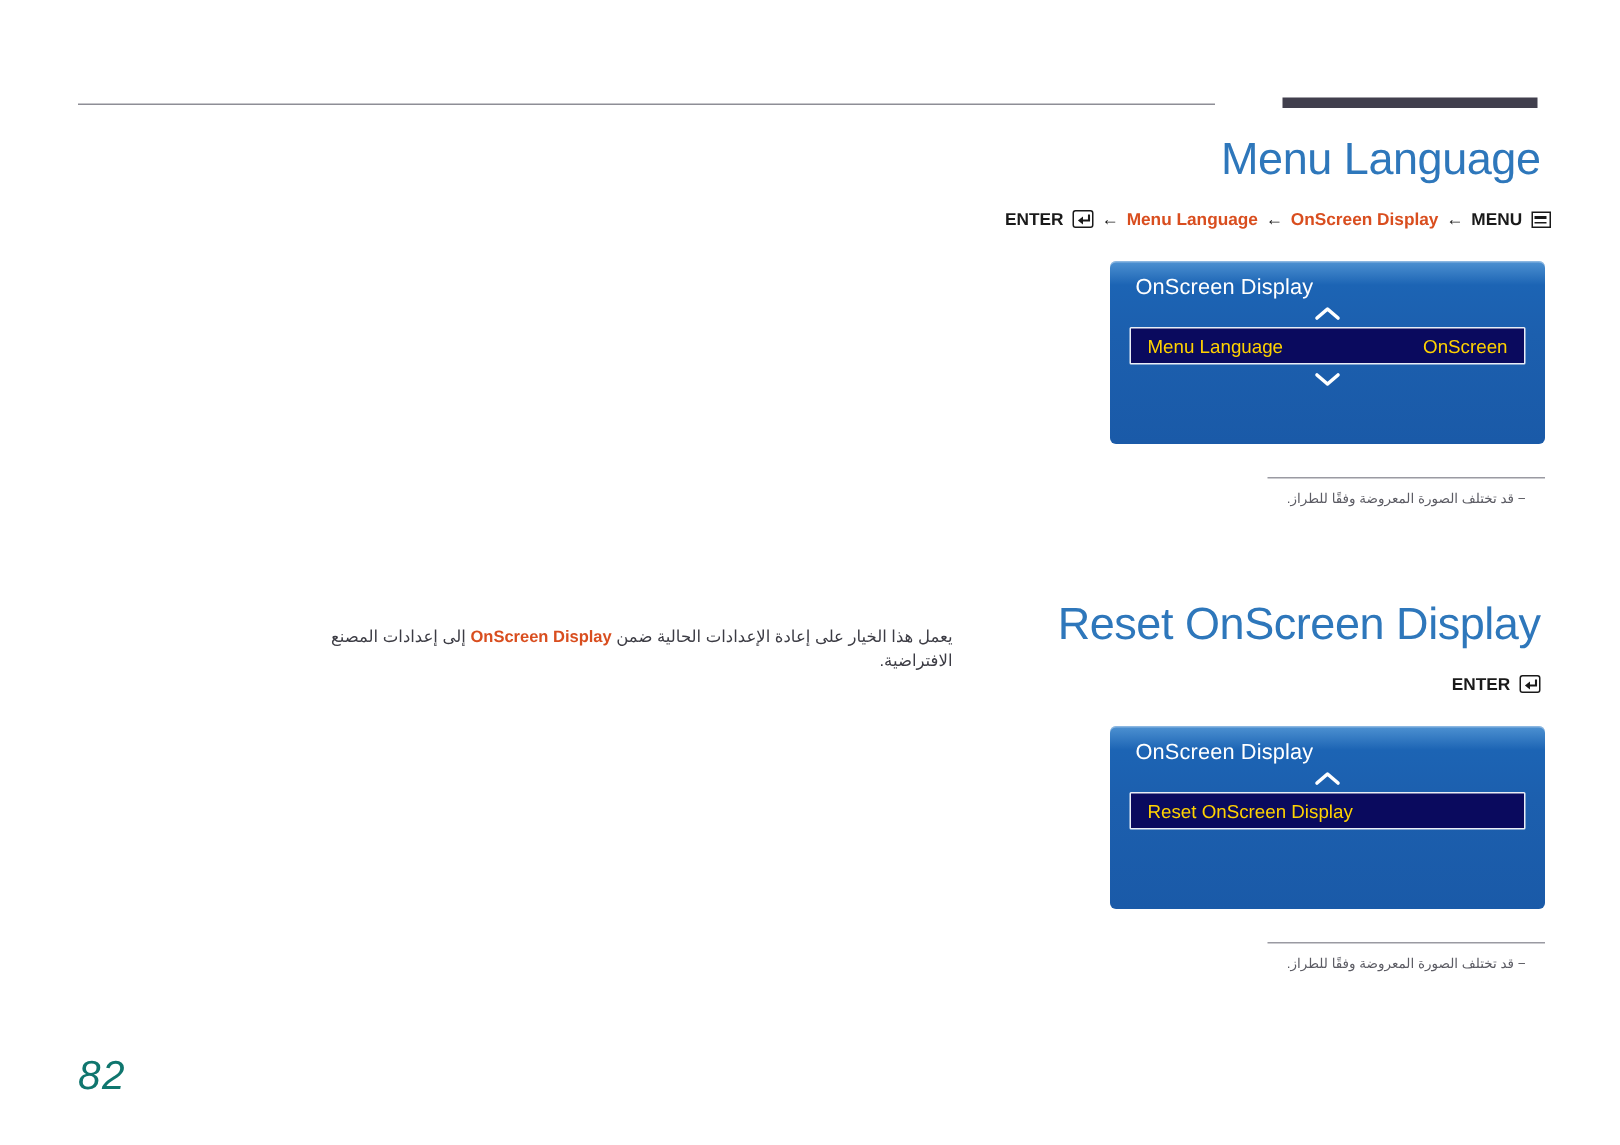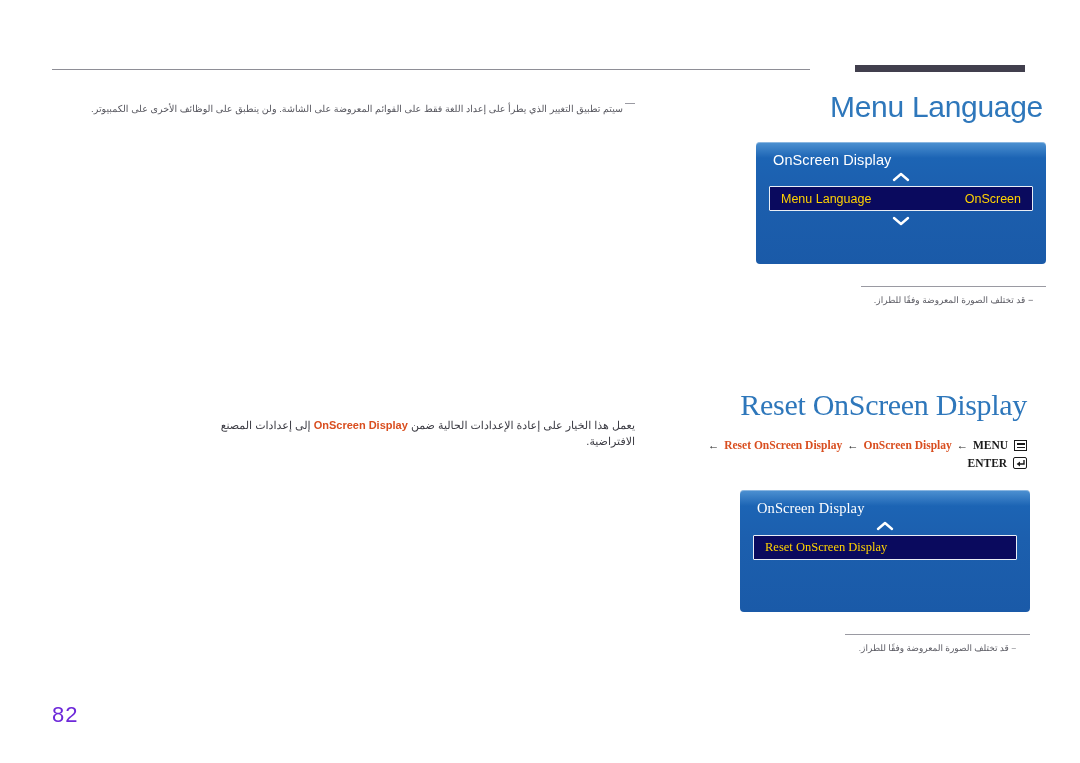--- a/index.html
+++ b/index.html
@@ -37,22 +37,22 @@
   .right-col {
     position: absolute;
     left: 670px;
     top: 90px;
     width: 360px;
   }
   .section {
     position: absolute;
     width: 360px;
   }
-  .sec-lang  { top: 0px; margin-left: 16px; }
-  .sec-reset { top: 298px; font-family: Liberation Serif, serif; }
+  .sec-lang  { top: 0px; }
+  .sec-reset { top: 310px; }
 
   .sec-title {
     text-align: right;
     color: #2e77bb;
     font-size: 30px;
     font-weight: normal;
     letter-spacing: -0.3px;
     line-height: 34px;
     margin: 0;
     padding-right: 3px;
@@ -207,47 +207,51 @@
     font-weight: bold;
     direction: ltr;
     unicode-bidi: embed;
   }
 
   
   .page-num {
     position: absolute;
     left: 52px;
     top: 702px;
-    font-size: 22px;
-    color: #6d28d9;
+    font-size: 27px;
+    color: #0f766e;
     letter-spacing: 1px;
+    font-style: italic;
   }
 </style>
 </head>
 <body>
 
 <div class="rule-thin"></div>
 <div class="rule-thick"></div>
 
 <div class="ar-block ar-lang">
-  <div class="ar-note">
-    <span style="display:inline-block;width:10px;border-top:1px solid #9a9aa2;vertical-align:8px;margin-left:2px;"></span><span>سيتم تطبيق التغيير الذي يطرأ على إعداد اللغة فقط على القوائم المعروضة على الشاشة. ولن ينطبق على الوظائف الأخرى على الكمبيوتر.</span>
-  </div>
 </div>
 
 <div class="ar-block ar-reset">
   <span>يعمل هذا الخيار على إعادة الإعدادات الحالية ضمن</span>
   <span class="hl">OnScreen Display</span>
   <span>إلى إعدادات المصنع الافتراضية.</span>
 </div>
 
 <div class="right-col">
 
   <div class="section sec-lang">
     <h1 class="sec-title">Menu Language</h1>
+    <div class="breadcrumb">
+        <div><span class="bc-sys">ENTER</span> <span class="glyph glyph-enter"><svg width="12" height="11" viewBox="0 0 12 11">
+              <polyline points="9,2 9,6 3,6" fill="none" stroke="#1a1a1a" stroke-width="1.4"></polyline>
+              <polygon points="5,3.4 5,8.6 1.6,6" fill="#1a1a1a"></polygon>
+            </svg></span> <span class="arrow">←</span> <span class="bc-item">Menu Language</span> <span class="arrow">←</span> <span class="bc-item">OnScreen Display</span> <span class="arrow">←</span> <span class="bc-sys">MENU</span> <span class="glyph glyph-menu"></span> </div>
+      </div>
 
     <div class="osd">
       <div class="osd-title">OnScreen Display</div>
       <svg class="chev" viewBox="0 0 20 11">
         <polyline points="3,8 10,2 17,8" fill="none" stroke="#ffffff" stroke-width="2.4" stroke-linecap="round" stroke-linejoin="round"></polyline>
       </svg>
       <div class="osd-row">
         <span class="osd-row-label">Menu Language</span>
         <span class="osd-row-value">OnScreen</span>
       </div>
@@ -258,21 +262,20 @@
 
     <div class="foot-wrap">
       <div class="foot-rule"></div>
       <div class="footnote">− قد تختلف الصورة المعروضة وفقًا للطراز.</div>
     </div>
   </div>
 
   <div class="section sec-reset">
     <h1 class="sec-title">Reset OnScreen Display</h1>
     <div class="breadcrumb">
-        <div><span class="arrow">←</span> <span class="bc-item">Reset OnScreen Display</span> <span class="arrow">←</span> <span class="bc-item">OnScreen Display</span> <span class="arrow">←</span> <span class="bc-sys">MENU</span> <span class="glyph glyph-menu"></span> </div>
         <div><span class="bc-sys">ENTER</span> <span class="glyph glyph-enter"><svg width="12" height="11" viewBox="0 0 12 11">
               <polyline points="9,2 9,6 3,6" fill="none" stroke="#1a1a1a" stroke-width="1.4"></polyline>
               <polygon points="5,3.4 5,8.6 1.6,6" fill="#1a1a1a"></polygon>
             </svg></span> </div>
       </div>
 
     <div class="osd">
       <div class="osd-title">OnScreen Display</div>
       <svg class="chev" viewBox="0 0 20 11">
         <polyline points="3,8 10,2 17,8" fill="none" stroke="#ffffff" stroke-width="2.4" stroke-linecap="round" stroke-linejoin="round"></polyline>

